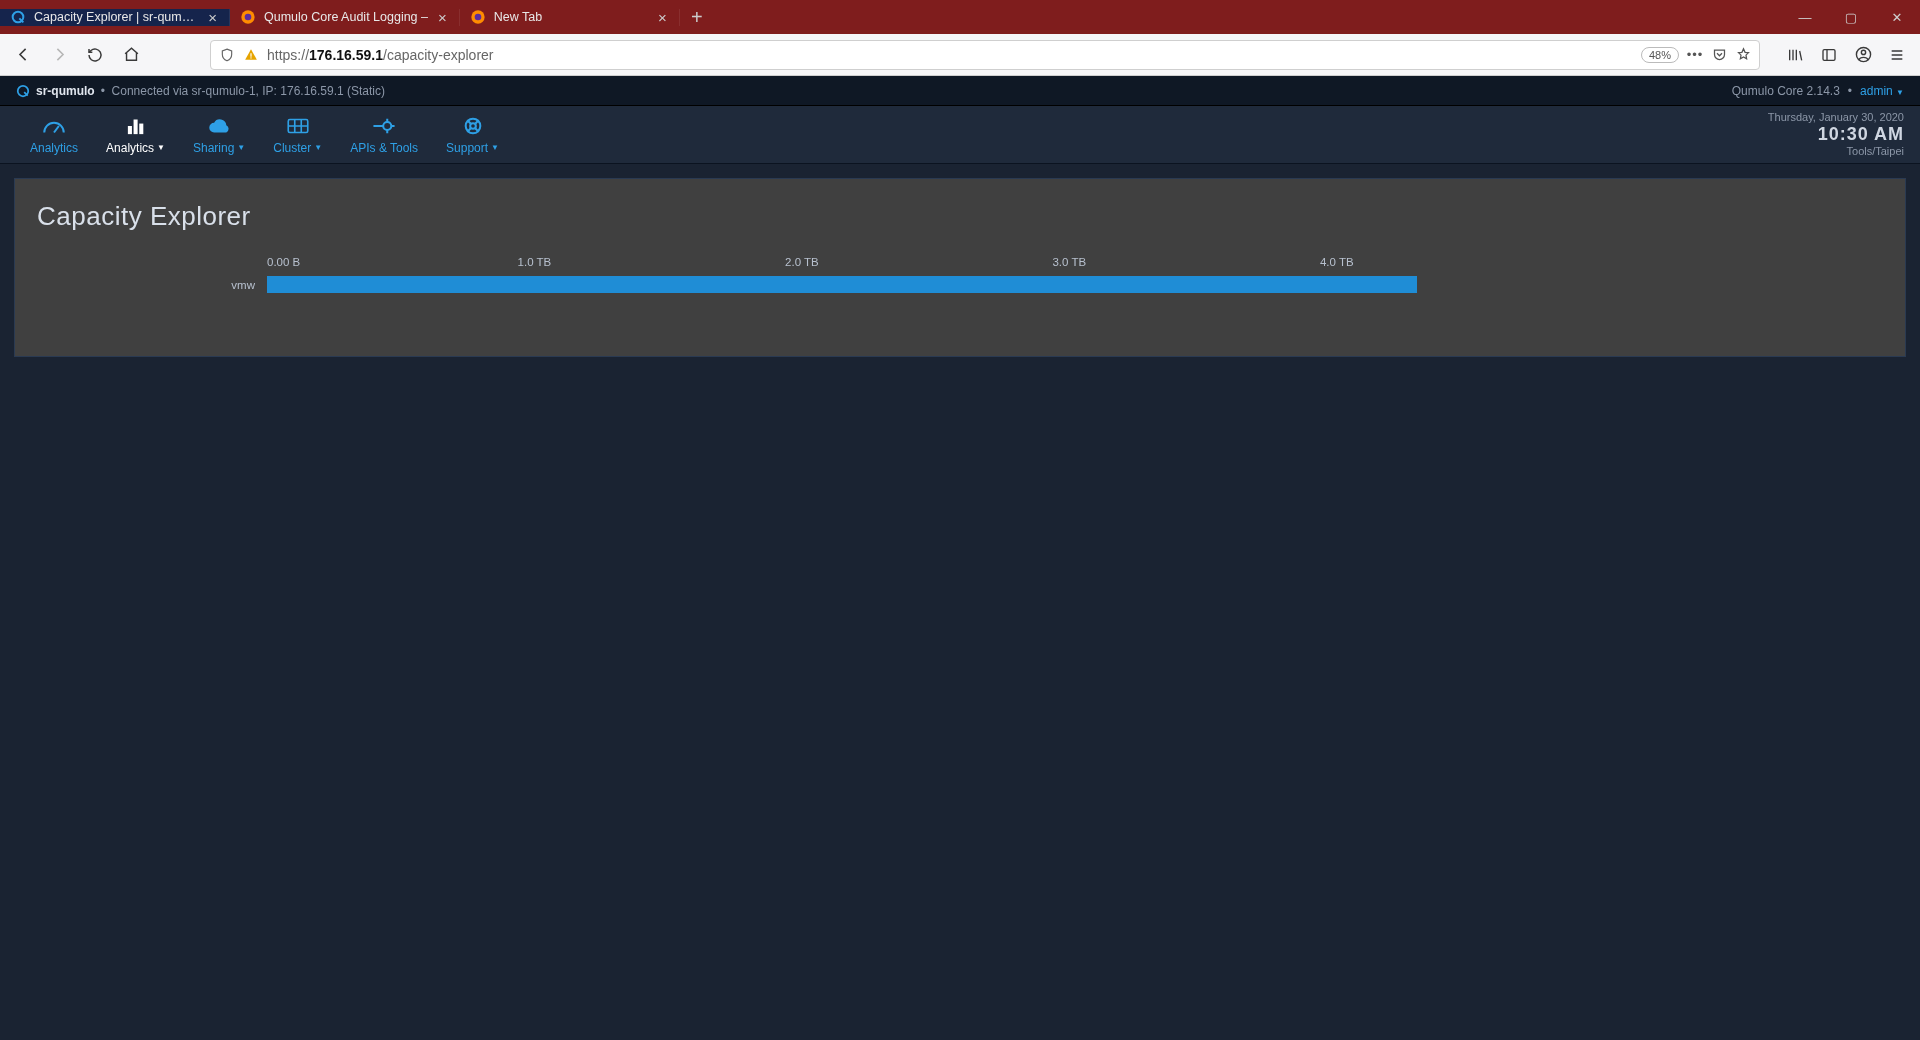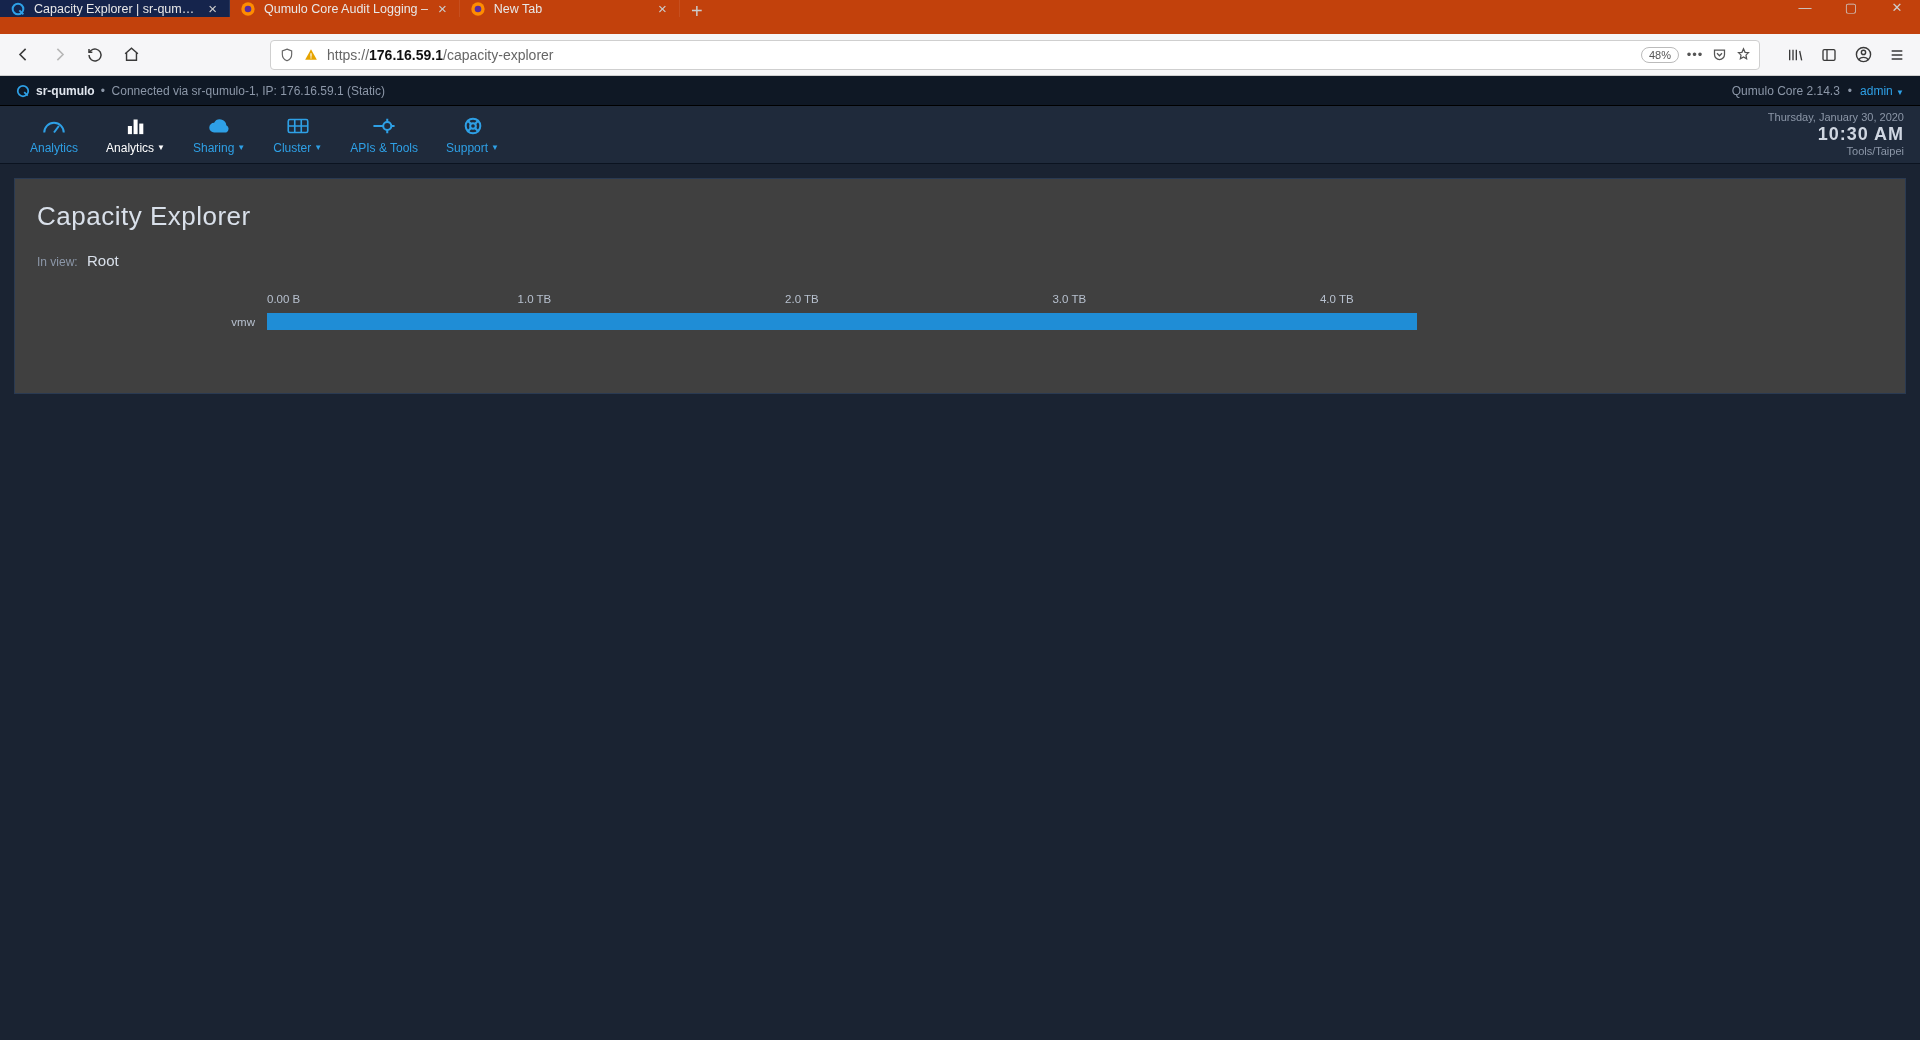--- a/index.html
+++ b/index.html
@@ -1,33 +1,33 @@
 <!DOCTYPE html>
 <html><head>
 <meta charset="utf-8">
 <style>
 * { margin:0; padding:0; box-sizing:border-box; font-family:"Segoe UI",Arial,sans-serif; }
 body { width:1920px; height:1040px; background:#1a2332; overflow:hidden; }
 
 
-.titlebar { height:34px; background:#c2410c; display:flex; align-items:flex-start; }
+.titlebar { height:34px; background:#7f1d1d; display:flex; align-items:center; }
 .tab { display:flex; align-items:center; gap:8px; padding:0 10px; height:100%; min-width:220px; max-width:230px; color:#e8e8e8; font-size:12.5px; border-right:1px solid rgba(255,255,255,.08); position:relative; }
 .tab.active { background:#15244c; }
 .tab .favicon { width:16px; height:16px; flex:0 0 16px; }
 .tab .label { white-space:nowrap; overflow:hidden; text-overflow:ellipsis; flex:1; }
 .tab .close { font-size:15px; color:#ccc; padding:0 2px; flex:0 0 auto; }
 .newtab { width:34px; display:flex; align-items:center; justify-content:center; color:#ccc; font-size:20px; }
 .winctrl { margin-left:auto; display:flex; }
 .winbtn { width:46px; display:flex; align-items:center; justify-content:center; color:#cfcfcf; font-size:13px; }
 
 
 .navbar { height:42px; background:#f6f6f8; display:flex; align-items:center; padding:0 8px; gap:6px; border-bottom:1px solid #cfcfcf; }
 .navbtn { width:30px; height:30px; display:flex; align-items:center; justify-content:center; border-radius:4px; color:#3a3a3a; font-size:15px; }
 .navbtn.dis { color:#b6b6b6; }
-.urlbox { flex:1; height:30px; background:#fff; border:1px solid #cfcfcf; border-radius:4px; display:flex; align-items:center; padding:0 8px; gap:8px; margin:0 6px 0 118px; }
+.urlbox { flex:1; height:30px; background:#fff; border:1px solid #cfcfcf; border-radius:4px; display:flex; align-items:center; padding:0 8px; gap:8px; margin:0 6px 0 58px; }
 .urlbox .ic { width:16px; height:16px; display:flex; align-items:center; justify-content:center; color:#666; font-size:13px; }
 .urlbox .urltext { flex:1; font-size:14px; color:#666; }
 .urlbox .urltext b { color:#111; font-weight:600; }
 .zoombadge { font-size:11px; color:#555; border:1px solid #bbb; border-radius:9px; padding:1px 7px; }
 .righttools { display:flex; gap:4px; margin-left:8px; }
 
 
 .app { background:#1a2332; height:calc(100% - 76px); color:#cfd6e1; }
 .statusbar { height:30px; background:#0f1825; display:flex; align-items:center; padding:0 16px; font-size:12px; color:#8c97a8; border-bottom:1px solid #000; }
 .statusbar .host { color:#e1e6ee; font-weight:600; margin-right:6px; display:flex; align-items:center; gap:6px; }
@@ -275,24 +275,20 @@
       </div>
     <div class="clock">
       <div>Thursday, January 30, 2020</div>
       <div class="time">10:30 AM</div>
       <div>Tools/Taipei</div>
     </div>
   </div>
 
   <div class="card">
     <h1>Capacity Explorer</h1>
-    <div class="inview">
-      <span>In view:</span>
-      <span class="root">Root</span>
-    </div>
 
     <div class="chartwrap">
       <div class="rowlabels">
         <div class="spacer"></div>
         <div id="rowlabels-host">
             <div class="rowlab">vmw</div>
           </div>
       </div>
       <div class="plot">
         <div class="ticks" id="ticks-host">

